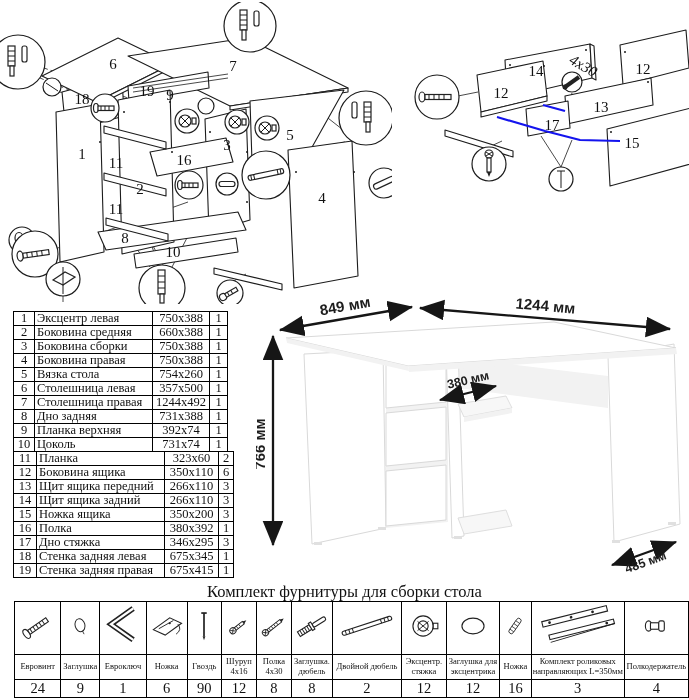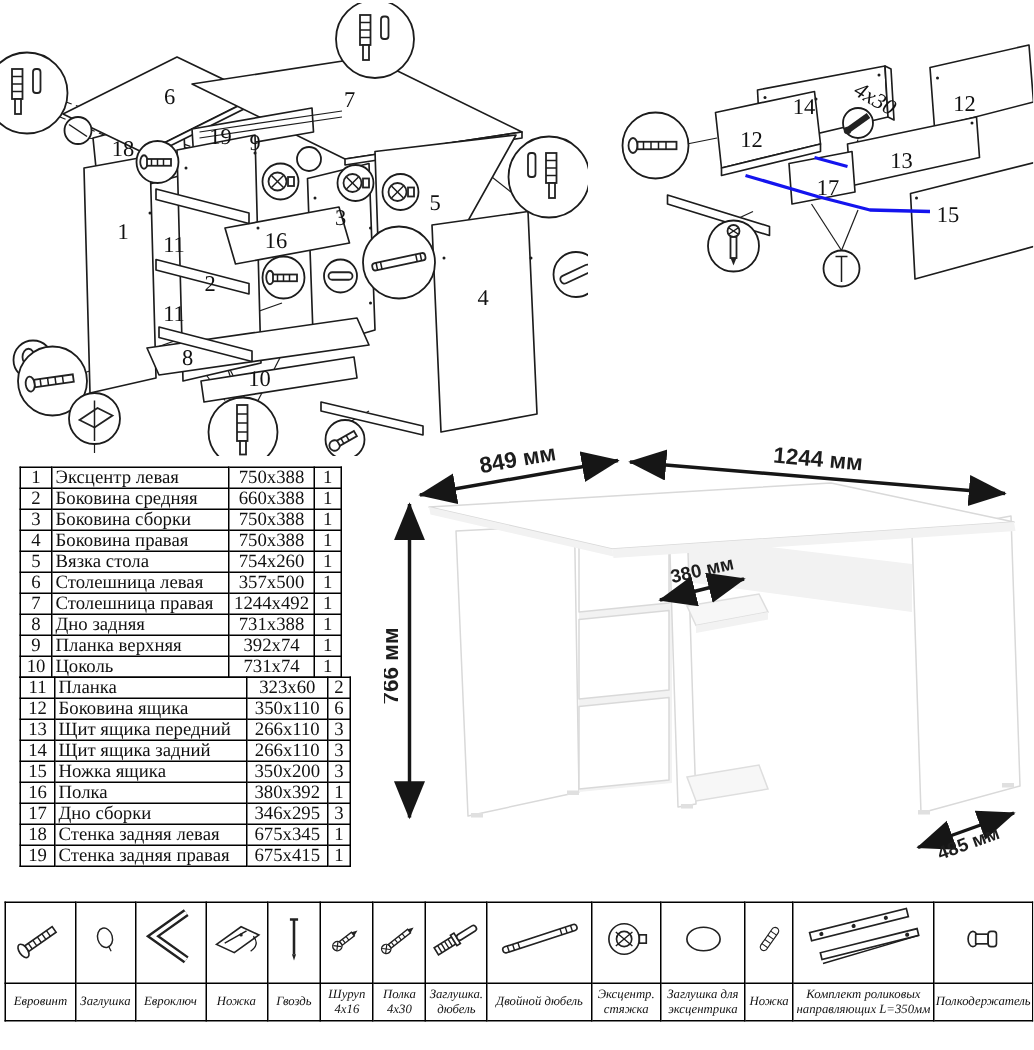--- a/index.html
+++ b/index.html
@@ -31,21 +31,21 @@
   table.parts { border-collapse:collapse; }
   table.parts td { border:1.2px solid #000; font-size:12.5px; height:13px;
                    padding:0 2px; line-height:1.02; white-space:nowrap; }
   table.parts td.c { text-align:center; }
   #parts2 { margin-top:-1px; }
   #parts2 td.nm { text-align:left; }
 
   
   #hw-title { position:absolute; top:582px; left:0; width:689px; text-align:center;
               font-size:16.5px; }
-  #hw-table { position:absolute; left:3px; top:601px; border-collapse:collapse; table-layout:fixed;font-style:italic; }
+  #hw-table { position:absolute; left:14px; top:601px; border-collapse:collapse; table-layout:fixed; }
   #hw-table td { border:1.2px solid #000; text-align:center; padding:0; overflow:hidden; }
   #hw-table td.ic { height:52px; vertical-align:middle; }
   #hw-table td.nm { height:24px; font-size:8.5px; line-height:1.12; vertical-align:middle; }
   #hw-table td.qt { height:15px; font-size:14.5px; }
 </style>
 </head>
 <body>
 
 <div id="canvas">
 
@@ -422,21 +422,21 @@
             <td class="c">3</td>
           </tr>
       <tr>
             <td class="c">16</td>
             <td class="nm">Полка</td>
             <td class="c">380x392</td>
             <td class="c">1</td>
           </tr>
       <tr>
             <td class="c">17</td>
-            <td class="nm">Дно сборки</td>
+            <td class="nm">Дно стяжка</td>
             <td class="c">346x295</td>
             <td class="c">3</td>
           </tr>
       <tr>
             <td class="c">18</td>
             <td class="nm">Стенка задняя левая</td>
             <td class="c">675x345</td>
             <td class="c">1</td>
           </tr>
       <tr>
@@ -487,20 +487,21 @@
     <line class="dim" x1="184" y1="104" x2="240" y2="90" marker-start="url(#ahs)" marker-end="url(#ah)"></line>
     <line class="dim" x1="356" y1="269" x2="420" y2="246" marker-start="url(#ahs)" marker-end="url(#ah)"></line>
 
     <text class="dimtxt" x="90" y="15" font-size="15" transform="rotate(-10 90 15)">849 мм</text>
     <text class="dimtxt" x="289" y="15" font-size="15" transform="rotate(5 289 15)">1244 мм</text>
     <text class="dimtxt" x="9" y="148" font-size="15" transform="rotate(-90 9 148)">766 мм</text>
     <text class="dimtxt" x="213" y="88" font-size="12.5" transform="rotate(-13 213 88)">380 мм</text>
     <text class="dimtxt" x="391" y="270" font-size="12.5" transform="rotate(-20 391 270)">485 мм</text>
   </svg>
 
+  <div id="hw-title">Комплект фурнитуры для сборки стола</div>
 
   <table id="hw-table">
     <colgroup>
       <col style="width:47px">
         <col style="width:40px">
         <col style="width:47px">
         <col style="width:40px">
       <col style="width:36px">
         <col style="width:35px">
         <col style="width:34px">
@@ -635,16 +636,32 @@
       <td class="nm">Шуруп 4x16</td>
       <td class="nm">Полка 4x30</td>
       <td class="nm">Заглушка. дюбель</td>
       <td class="nm">Двойной дюбель</td>
       <td class="nm">Эксцентр. стяжка</td>
       <td class="nm">Заглушка для эксцентрика</td>
       <td class="nm">Ножка</td>
       <td class="nm">Комплект роликовых направляющих L=350мм</td>
       <td class="nm">Полкодержатель</td>
     </tr>
+    <tr>
+      <td class="qt">24</td>
+      <td class="qt">9</td>
+      <td class="qt">1</td>
+      <td class="qt">6</td>
+      <td class="qt">90</td>
+      <td class="qt">12</td>
+      <td class="qt">8</td>
+      <td class="qt">8</td>
+      <td class="qt">2</td>
+      <td class="qt">12</td>
+      <td class="qt">12</td>
+      <td class="qt">16</td>
+      <td class="qt">3</td>
+      <td class="qt">4</td>
+    </tr>
   </tbody>
     </table>
 
 </div>
 
 </body></html>

